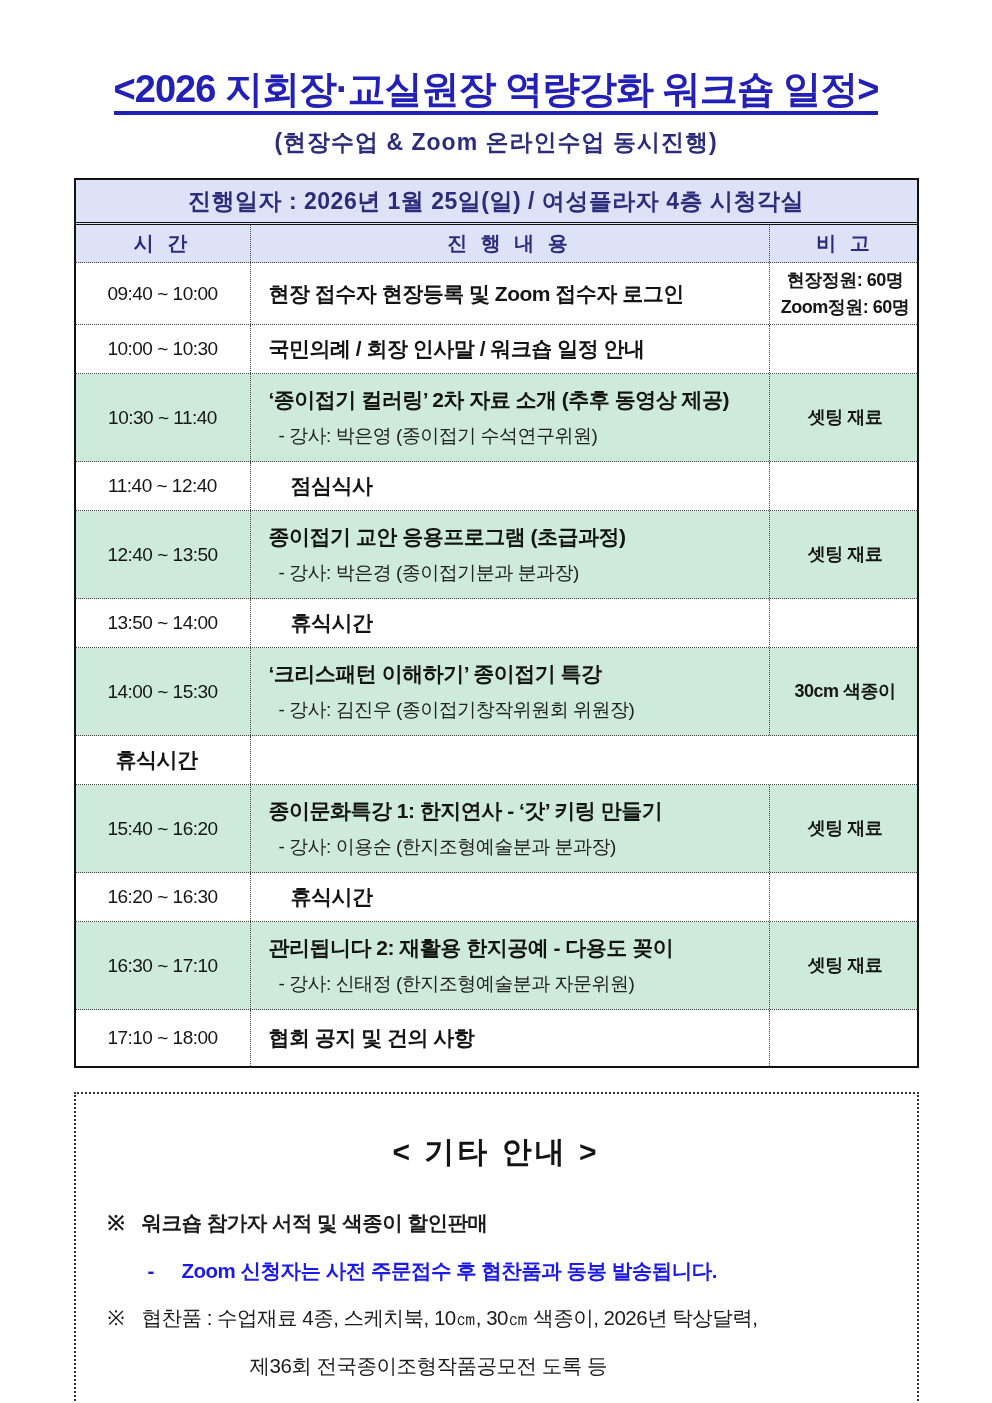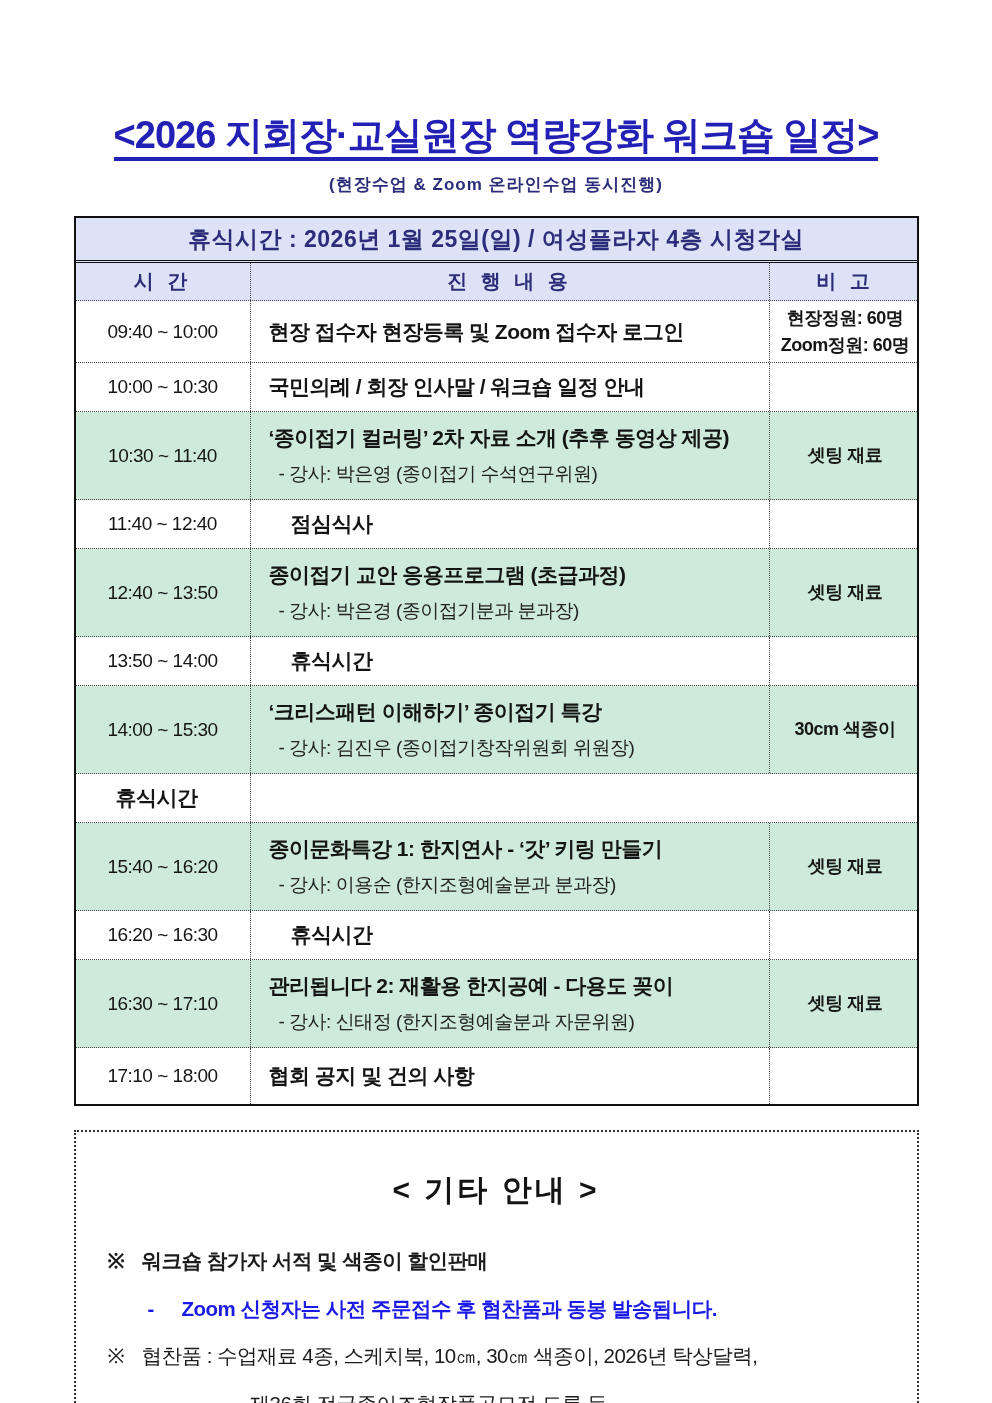--- a/index.html
+++ b/index.html
@@ -13,29 +13,28 @@
   }
   .page { padding-top: 64px; }
 
   
   .doc-title {
     text-align: center;
     font-size: 38px;
     font-weight: 800;
     color: #2320b5;
     letter-spacing: -1px;
-    margin-top: 46px;
   }
   .doc-title .underlined {
     border-bottom: 4px solid #2320b5;
     padding-bottom: 1px;
   }
   .doc-subtitle {
     text-align: center;
-    font-size: 17px;
+    font-size: 23px;
     font-weight: 700;
     color: #2b2d7a;
     margin-top: 12px;
     letter-spacing: 1px;
   }
 
   
   .schedule {
     width: 845px;
     margin: 20px auto 0;
@@ -148,21 +147,21 @@
 <body>
 
 <div class="page">
 
   <div class="doc-title">
     <span class="underlined">&lt;2026 지회장·교실원장 역량강화 워크숍 일정&gt;</span>
   </div>
   <div class="doc-subtitle">(현장수업 &amp; Zoom 온라인수업 동시진행)</div>
 
   <div class="schedule">
-    <div class="banner-row">휴식시간 : 2026년 1월 25일(일) / 여성플라자 4층 시청각실</div>
+    <div class="banner-row">진행일자 : 2026년 1월 25일(일) / 여성플라자 4층 시청각실</div>
     <div class="grid-row header-row">
       <div class="header-cell bordered">시  간</div>
       <div class="header-cell bordered">진 행 내 용</div>
       <div class="header-cell">비  고</div>
     </div>
     <div>
         <div class="grid-row h-md">
           <div class="cell-time">09:40 ~ 10:00</div>
           <div class="cell-content">
             <div class="line1">현장 접수자 현장등록 및 Zoom 접수자 로그인</div>

